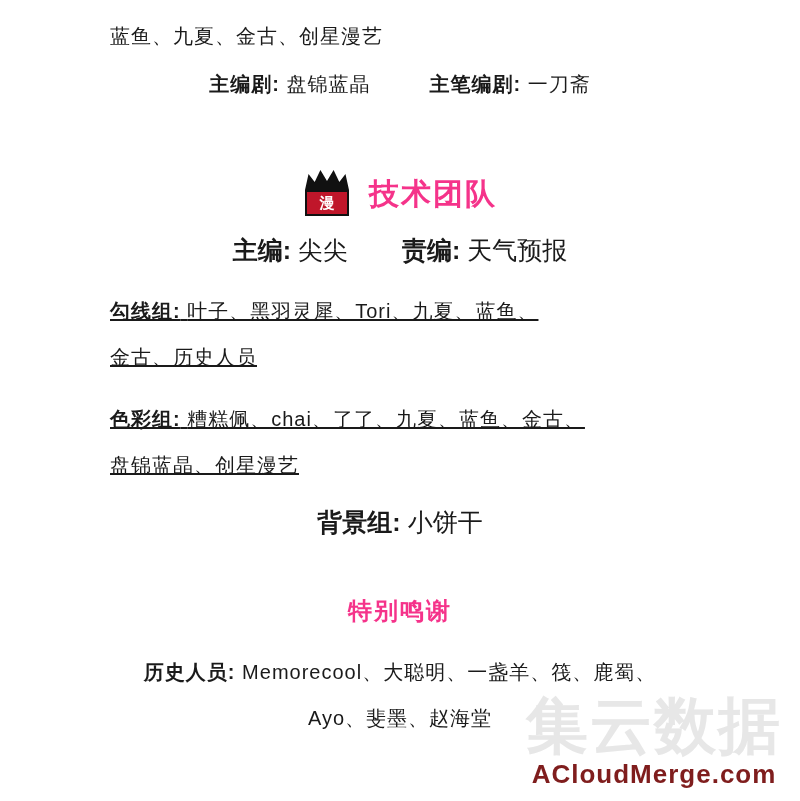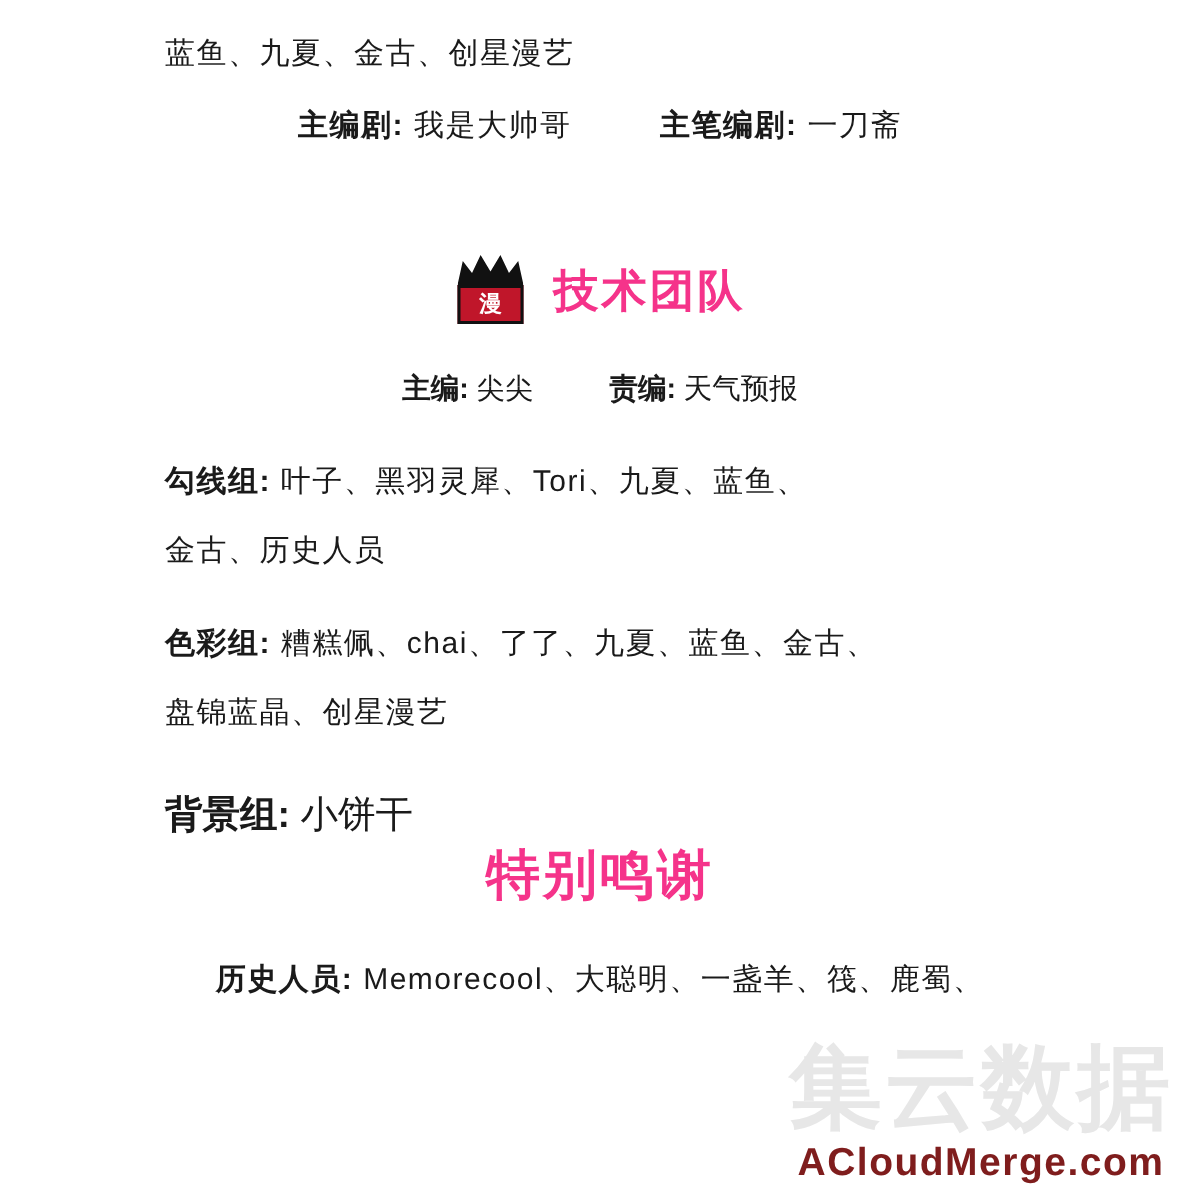--- a/index.html
+++ b/index.html
@@ -95,45 +95,47 @@
 
   .section-title {
     color: #f5338a;
     font-size: 30px;
     font-weight: bold;
     letter-spacing: 2px;
   }
 
   .subhead-row {
     text-align: center;
-    margin-top: 20px;
-    font-size: 19px;
+    margin-top: 10px;
+    font-size: 25px;
     line-height: 44px;
   }
   .subhead-row .gap-2 { display: inline-block; width: 40px; }
 
   .group-block {
     margin-top: 16px;
+    text-decoration: underline;
   }
   .group-block .line {
     line-height: 46px;
   }
 
   .bg-row {
-    text-align: left;
-    margin-top: 28px;
+    text-align: center;
+    margin-top: 18px;
     font-size: 25px;
   }
 
   .thanks-title {
     text-align: center;
     color: #f5338a;
-    font-size: 36px;
+    font-size: 24px;
     font-weight: bold;
     letter-spacing: 2px;
+    margin-top: 56px;
   }
 
   .thanks-block {
     margin-top: 22px;
   }
   .thanks-block .line {
     line-height: 46px;
     text-align: center;
   }
 
@@ -162,21 +164,21 @@
 </style>
 </head>
 <body>
 
 <div class="page">
 
   <div class="line row-top">蓝鱼、九夏、金古、创星漫艺</div>
 
   <div class="line center">
     <span class="label">主编剧:</span>
-    <span>我是大帅哥</span>
+    <span>盘锦蓝晶</span>
     <span class="gap-1"></span>
     <span class="label">主笔编剧:</span>
     <span>一刀斋</span>
   </div>
 
   <div class="section-title-row">
     <span class="logo-badge">
       <span class="crown"></span>
       <span class="plate"></span>
       <span class="plate-text">漫</span>
@@ -213,20 +215,21 @@
     <span>小饼干</span>
   </div>
 
   <div class="thanks-title">特别鸣谢</div>
 
   <div class="thanks-block">
     <div class="line">
       <span class="label">历史人员:</span>
       <span>Memorecool、大聪明、一盏羊、筏、鹿蜀、</span>
     </div>
+    <div class="line">Ayo、斐墨、赵海堂</div>
   </div>
 
   <div class="watermark">
     <div class="wm-main">集云数据</div>
     <div class="wm-sub">ACloudMerge.com</div>
   </div>
 
 </div>
 
 </body></html>

